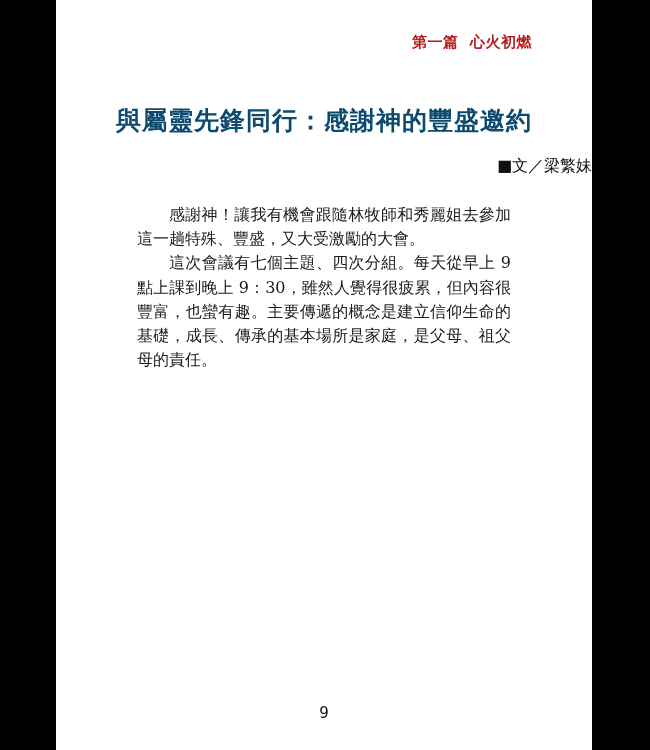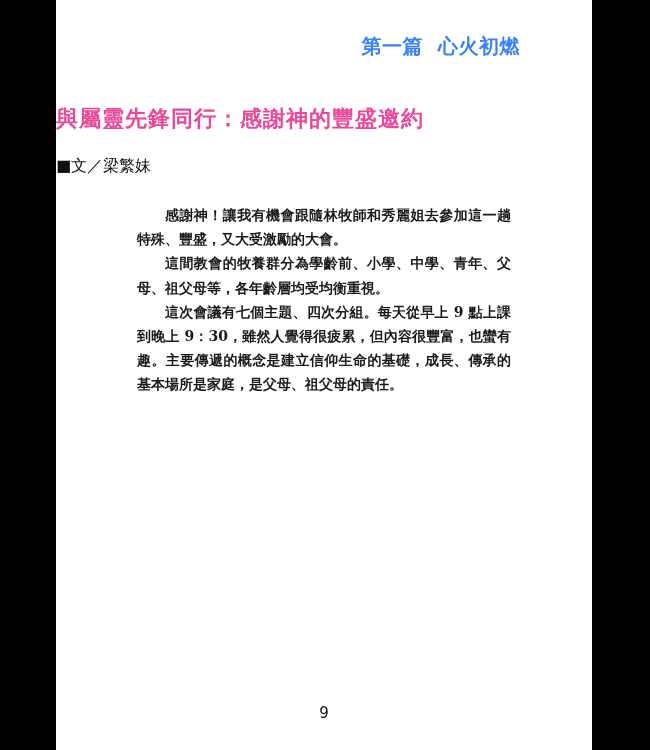--- a/index.html
+++ b/index.html
@@ -13,62 +13,62 @@
     .page {
       position: absolute;
       left: 56px;
       top: 0;
       width: 536px;
       height: 750px;
       background: #ffffff;
     }
     .running-header {
       position: absolute;
-      right: 72px;
+      right: 60px;
       top: 33px;
       font-family: "DejaVu Sans", sans-serif;
-      font-size: 20px;
+      font-size: 15px;
       font-weight: bold;
-      color: #3b82f6;
+      color: #b91c1c;
       letter-spacing: 0.5px;
       white-space: pre;
     }
     .title {
       position: absolute;
       left: 0;
       width: 536px;
       top: 104px;
+      text-align: center;
       font-family: "DejaVu Serif", serif;
-      font-size: 22px;
+      font-size: 25px;
       font-weight: bold;
-      color: #ec4899;
+      color: #0c4a6e;
       letter-spacing: 1px;
     }
     .byline {
       position: absolute;
       left: 0;
       width: 536px;
       top: 156px;
-      text-align: left;
+      text-align: right;
       font-family: "DejaVu Sans", sans-serif;
       font-size: 16px;
       color: #111;
     }
     .body-text {
       position: absolute;
       left: 81px;
       top: 203px;
       width: 374px;
       font-family: "DejaVu Serif", serif;
-      font-size: 14px;
+      font-size: 16px;
       line-height: 24.2px;
       color: #1a1a1a;
       text-align: justify;
       text-justify: inter-character;
-      font-weight: bold;
     }
     .body-text p {
       margin: 0;
       text-indent: 2em;
     }
     .page-number {
       position: absolute;
       left: 0;
       width: 536px;
       top: 704px;
@@ -83,18 +83,17 @@
 
 <div class="page">
   <div class="running-header">第一篇  心火初燃</div>
 
   <div class="title">與屬靈先鋒同行：感謝神的豐盛邀約</div>
 
   <div class="byline">■文／梁繁妹</div>
 
   <div class="body-text">
     <p>感謝神！讓我有機會跟隨林牧師和秀麗姐去參加這一趟特殊、豐盛，又大受激勵的大會。</p>
-    <p>這間教會的牧養群分為學齡前、小學、中學、青年、父母、祖父母等，各年齡層均受均衡重視。</p>
     <p>這次會議有七個主題、四次分組。每天從早上 9 點上課到晚上 9：30，雖然人覺得很疲累，但內容很豐富，也蠻有趣。主要傳遞的概念是建立信仰生命的基礎，成長、傳承的基本場所是家庭，是父母、祖父母的責任。</p>
   </div>
 
   <div class="page-number">9</div>
 </div>
 
 </body></html>

